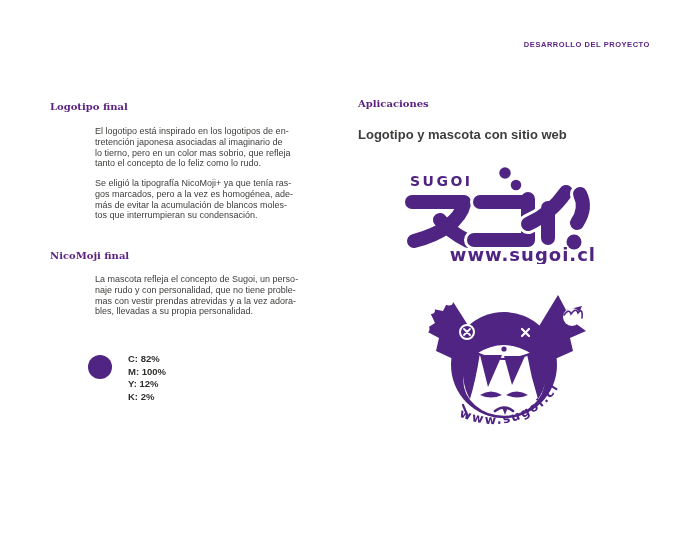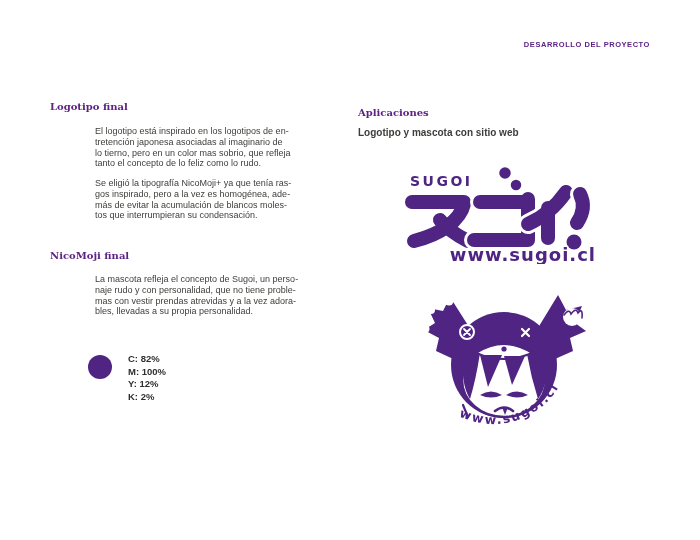--- a/index.html
+++ b/index.html
@@ -17,21 +17,21 @@
     font-family:"DejaVu Serif", serif;
     font-size:10px; font-weight:bold; color:#5d2384;
   }
   .para {
     position:absolute; width:270px;
     font-size:9px; line-height:10.8px; color:#3d3d3b;
     white-space:pre-line; text-align:left;margin-left:45px;
   }
   .subheading {
     position:absolute; left:358px; top:127px;
-    font-size:10px; font-weight:bold; color:#3d3d3b;
+    font-size:13px; font-weight:bold; color:#3d3d3b;
   }
   .swatch-circle {
     position:absolute; left:88px; top:355px;
     width:24px; height:24px; border-radius:50%;
     background:#4f2482;
   }
   .cmyk {
     position:absolute; left:128px; top:353px;
     font-size:9.5px; line-height:12.6px; font-weight:bold;
     color:#2e2e2d; white-space:pre-line;
@@ -54,39 +54,39 @@
   <div class="header-label">DESARROLLO DEL PROYECTO</div>
 
   <h2 class="section-heading" style="left:50px; top:101px;">Logotipo final</h2>
 
   <div class="para" style="left:50px; top:126px;">El logotipo está inspirado en los logotipos de en-
 tretención japonesa asociadas al imaginario de
 lo tierno, pero en un color mas sobrio, que refleja
 tanto el concepto de lo feliz como lo rudo.</div>
 
   <div class="para" style="left:50px; top:178px;">Se eligió la tipografía NicoMoji+ ya que tenía ras-
-gos inspirado, pero a la vez es homogénea, ade-
+gos marcados, pero a la vez es homogénea, ade-
 más de evitar la acumulación de blancos moles-
 tos que interrumpieran su condensación.</div>
 
   <h2 class="section-heading" style="left:50px; top:250px;">NicoMoji final</h2>
 
   <div class="para" style="left:50px; top:274px;">La mascota refleja el concepto de Sugoi, un perso-
 naje rudo y con personalidad, que no tiene proble-
 mas con vestir prendas atrevidas y a la vez adora-
 bles, llevadas a su propia personalidad.</div>
 
   <div class="swatch-circle"></div>
 
   <div class="cmyk">C: 82%
 M: 100%
 Y: 12%
 K: 2%</div>
 
-  <h2 class="section-heading" style="left:358px; top:107px;">Aplicaciones</h2>
+  <h2 class="section-heading" style="left:358px; top:98px;">Aplicaciones</h2>
 
   <div class="subheading">Logotipo y mascota con sitio web</div>
 
   <svg class="logo-svg" width="196" height="102" viewBox="0 0 196 102">
 
     <g aria-label="スゴイ!">
 
       <g>
         <path class="k-white" stroke-width="20" d="M8,40 L60,40"></path>
         <path class="k-white" stroke-width="20" d="M60,42 C56,58 38,72 10,79"></path>

